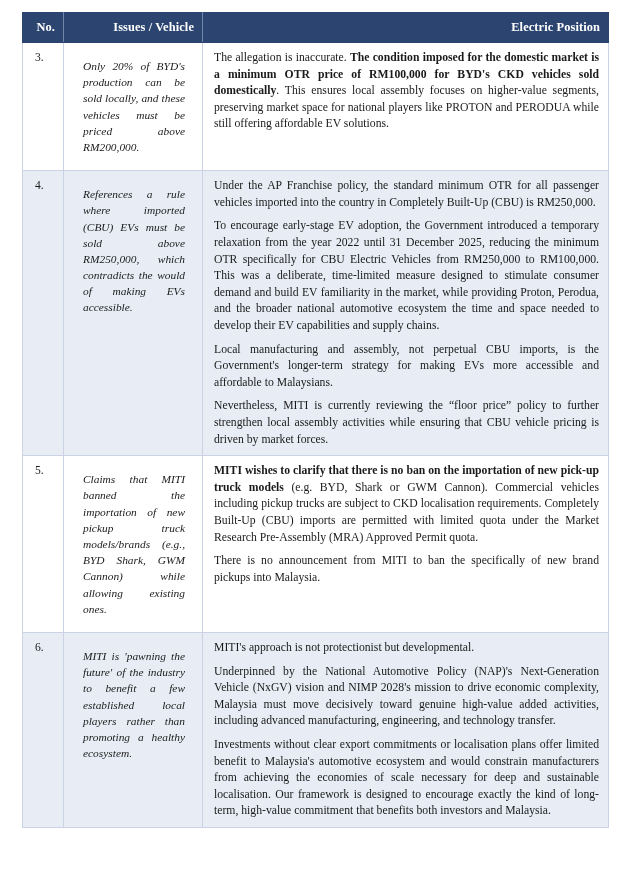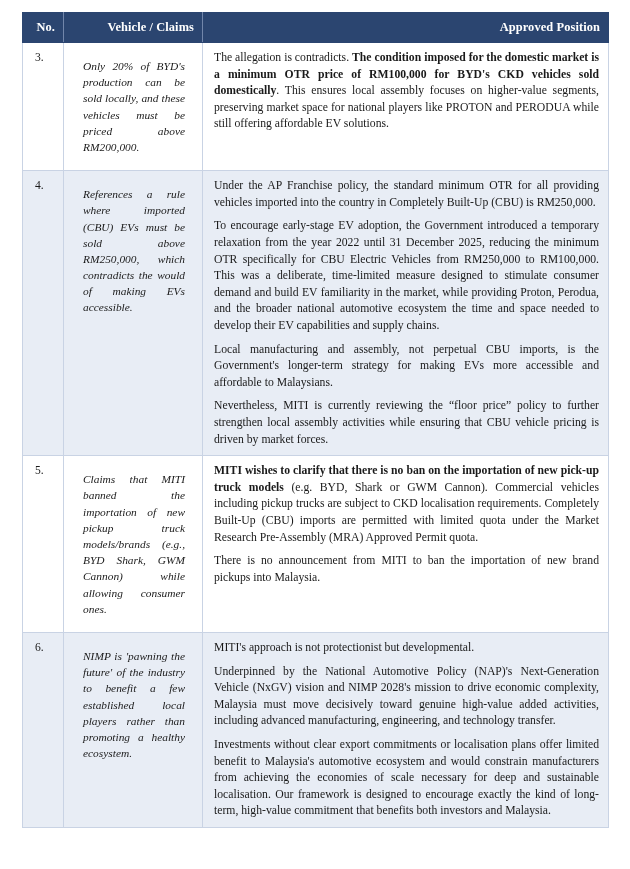--- a/index.html
+++ b/index.html
@@ -99,60 +99,60 @@
 <div class="sheet">
   <table class="fact-table">
     <colgroup>
       <col class="c-no">
       <col class="c-claim">
       <col class="c-pos">
     </colgroup>
     <thead>
       <tr>
         <th>No.</th>
-        <th>Vehicle / Claims</th>
-        <th>Approved Position</th>
+        <th>Issues / Vehicle</th>
+        <th>Electric Position</th>
       </tr>
     </thead>
     <tbody id="table-body">
         <tr class="plain">
           <td class="col-no">3.</td>
           <td class="col-claim">
             <p>Only 20% of BYD's production can be sold locally, and these vehicles must be priced above RM200,000.</p>
           </td>
           <td class="col-pos">
-            <p><span>The allegation is contradicts. </span><span class="b">The condition imposed for the domestic market is a minimum OTR price of RM100,000 for BYD's CKD vehicles sold domestically</span><span>. This ensures local assembly focuses on higher-value segments, preserving market space for national players like PROTON and PERODUA while still offering affordable EV solutions.</span></p>
+            <p><span>The allegation is inaccurate. </span><span class="b">The condition imposed for the domestic market is a minimum OTR price of RM100,000 for BYD's CKD vehicles sold domestically</span><span>. This ensures local assembly focuses on higher-value segments, preserving market space for national players like PROTON and PERODUA while still offering affordable EV solutions.</span></p>
           </td>
         </tr>
         <tr class="shaded">
           <td class="col-no">4.</td>
           <td class="col-claim">
             <p>References a rule where imported (CBU) EVs must be sold above RM250,000, which contradicts the would of making EVs accessible.</p>
           </td>
           <td class="col-pos">
-            <p><span>Under the AP Franchise policy, the standard minimum OTR for all providing vehicles imported into the country in Completely Built-Up (CBU) is RM250,000.</span></p>
+            <p><span>Under the AP Franchise policy, the standard minimum OTR for all passenger vehicles imported into the country in Completely Built-Up (CBU) is RM250,000.</span></p>
             <p><span>To encourage early-stage EV adoption, the Government introduced a temporary relaxation from the year 2022 until 31 December 2025, reducing the minimum OTR specifically for CBU Electric Vehicles from RM250,000 to RM100,000. This was a deliberate, time-limited measure designed to stimulate consumer demand and build EV familiarity in the market, while providing Proton, Perodua, and the broader national automotive ecosystem the time and space needed to develop their EV capabilities and supply chains.</span></p>
             <p><span>Local manufacturing and assembly, not perpetual CBU imports, is the Government's longer-term strategy for making EVs more accessible and affordable to Malaysians.</span></p>
             <p><span>Nevertheless, MITI is currently reviewing the “floor price” policy to further strengthen local assembly activities while ensuring that CBU vehicle pricing is driven by market forces.</span></p>
           </td>
         </tr>
         <tr class="plain">
           <td class="col-no">5.</td>
           <td class="col-claim">
-            <p>Claims that MITI banned the importation of new pickup truck models/brands (e.g., BYD Shark, GWM Cannon) while allowing consumer ones.</p>
+            <p>Claims that MITI banned the importation of new pickup truck models/brands (e.g., BYD Shark, GWM Cannon) while allowing existing ones.</p>
           </td>
           <td class="col-pos">
             <p><span class="b">MITI wishes to clarify that there is no ban on the importation of new pick-up truck models</span><span> (e.g. BYD, Shark or GWM Cannon). Commercial vehicles including pickup trucks are subject to CKD localisation requirements. Completely Built-Up (CBU) imports are permitted with limited quota under the Market Research Pre-Assembly (MRA) Approved Permit quota.</span></p>
-            <p><span>There is no announcement from MITI to ban the importation of new brand pickups into Malaysia.</span></p>
+            <p><span>There is no announcement from MITI to ban the specifically of new brand pickups into Malaysia.</span></p>
           </td>
         </tr>
         <tr class="shaded">
           <td class="col-no">6.</td>
           <td class="col-claim">
-            <p>NIMP is 'pawning the future' of the industry to benefit a few established local players rather than promoting a healthy ecosystem.</p>
+            <p>MITI is 'pawning the future' of the industry to benefit a few established local players rather than promoting a healthy ecosystem.</p>
           </td>
           <td class="col-pos">
             <p><span>MITI's approach is not protectionist but developmental.</span></p>
             <p><span>Underpinned by the National Automotive Policy (NAP)'s Next-Generation Vehicle (NxGV) vision and NIMP 2028's mission to drive economic complexity, Malaysia must move decisively toward genuine high-value added activities, including advanced manufacturing, engineering, and technology transfer.</span></p>
             <p><span>Investments without clear export commitments or localisation plans offer limited benefit to Malaysia's automotive ecosystem and would constrain manufacturers from achieving the economies of scale necessary for deep and sustainable localisation. Our framework is designed to encourage exactly the kind of long-term, high-value commitment that benefits both investors and Malaysia.</span></p>
           </td>
         </tr>
       </tbody>
   </table>
 </div>

